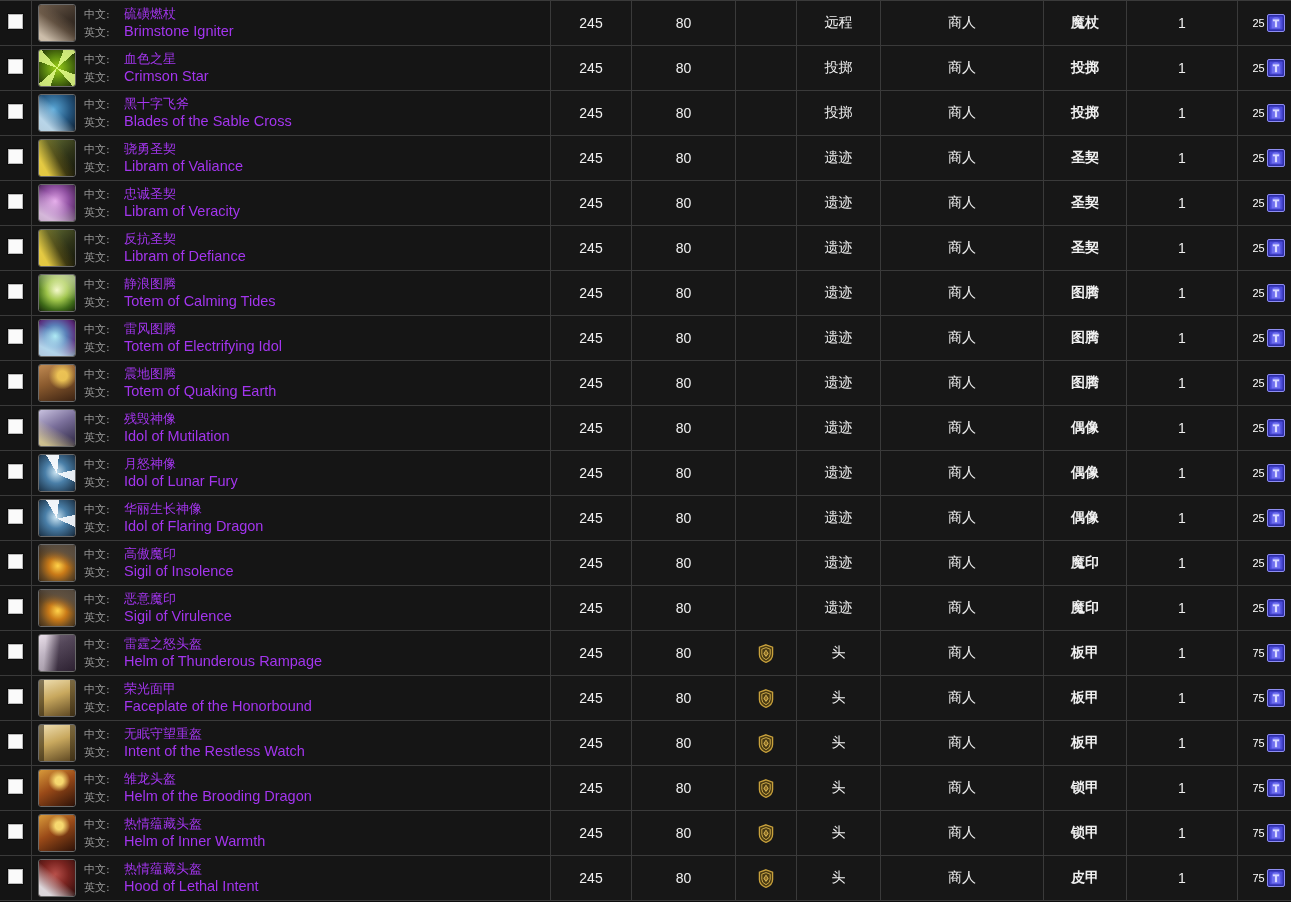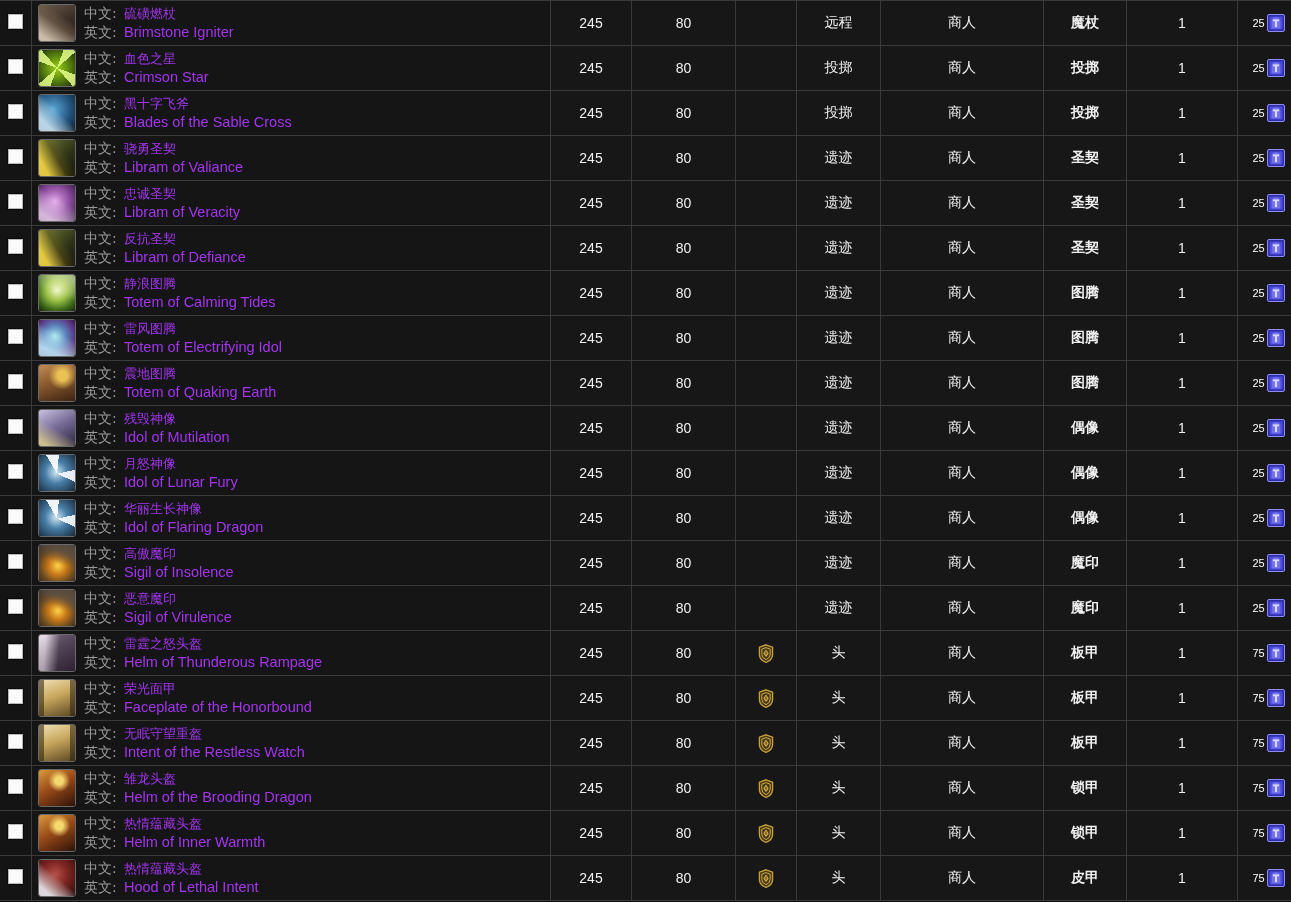--- a/index.html
+++ b/index.html
@@ -62,21 +62,21 @@
     position:relative;
     background:#222;
   }
   .icon-box .glyph{
     position:absolute;inset:0;
     display:block;
   }
   .names{display:flex;flex-direction:column;justify-content:center;line-height:1.32;}
   .nline{display:flex;align-items:baseline;white-space:nowrap;}
   .nlabel{
-    color:#9a9a9a;font-size:14px;
+    color:#9a9a9a;font-size:11px;
     width:40px;flex:0 0 40px;
     letter-spacing:0px;
   }
   .nval-cn{color:#a335ee;font-size:13px;}
   .nval-en{color:#a335ee;font-size:14.5px;}
 
   
   .crest{display:inline-block;vertical-align:middle;width:16px;height:19px;}
 
   

